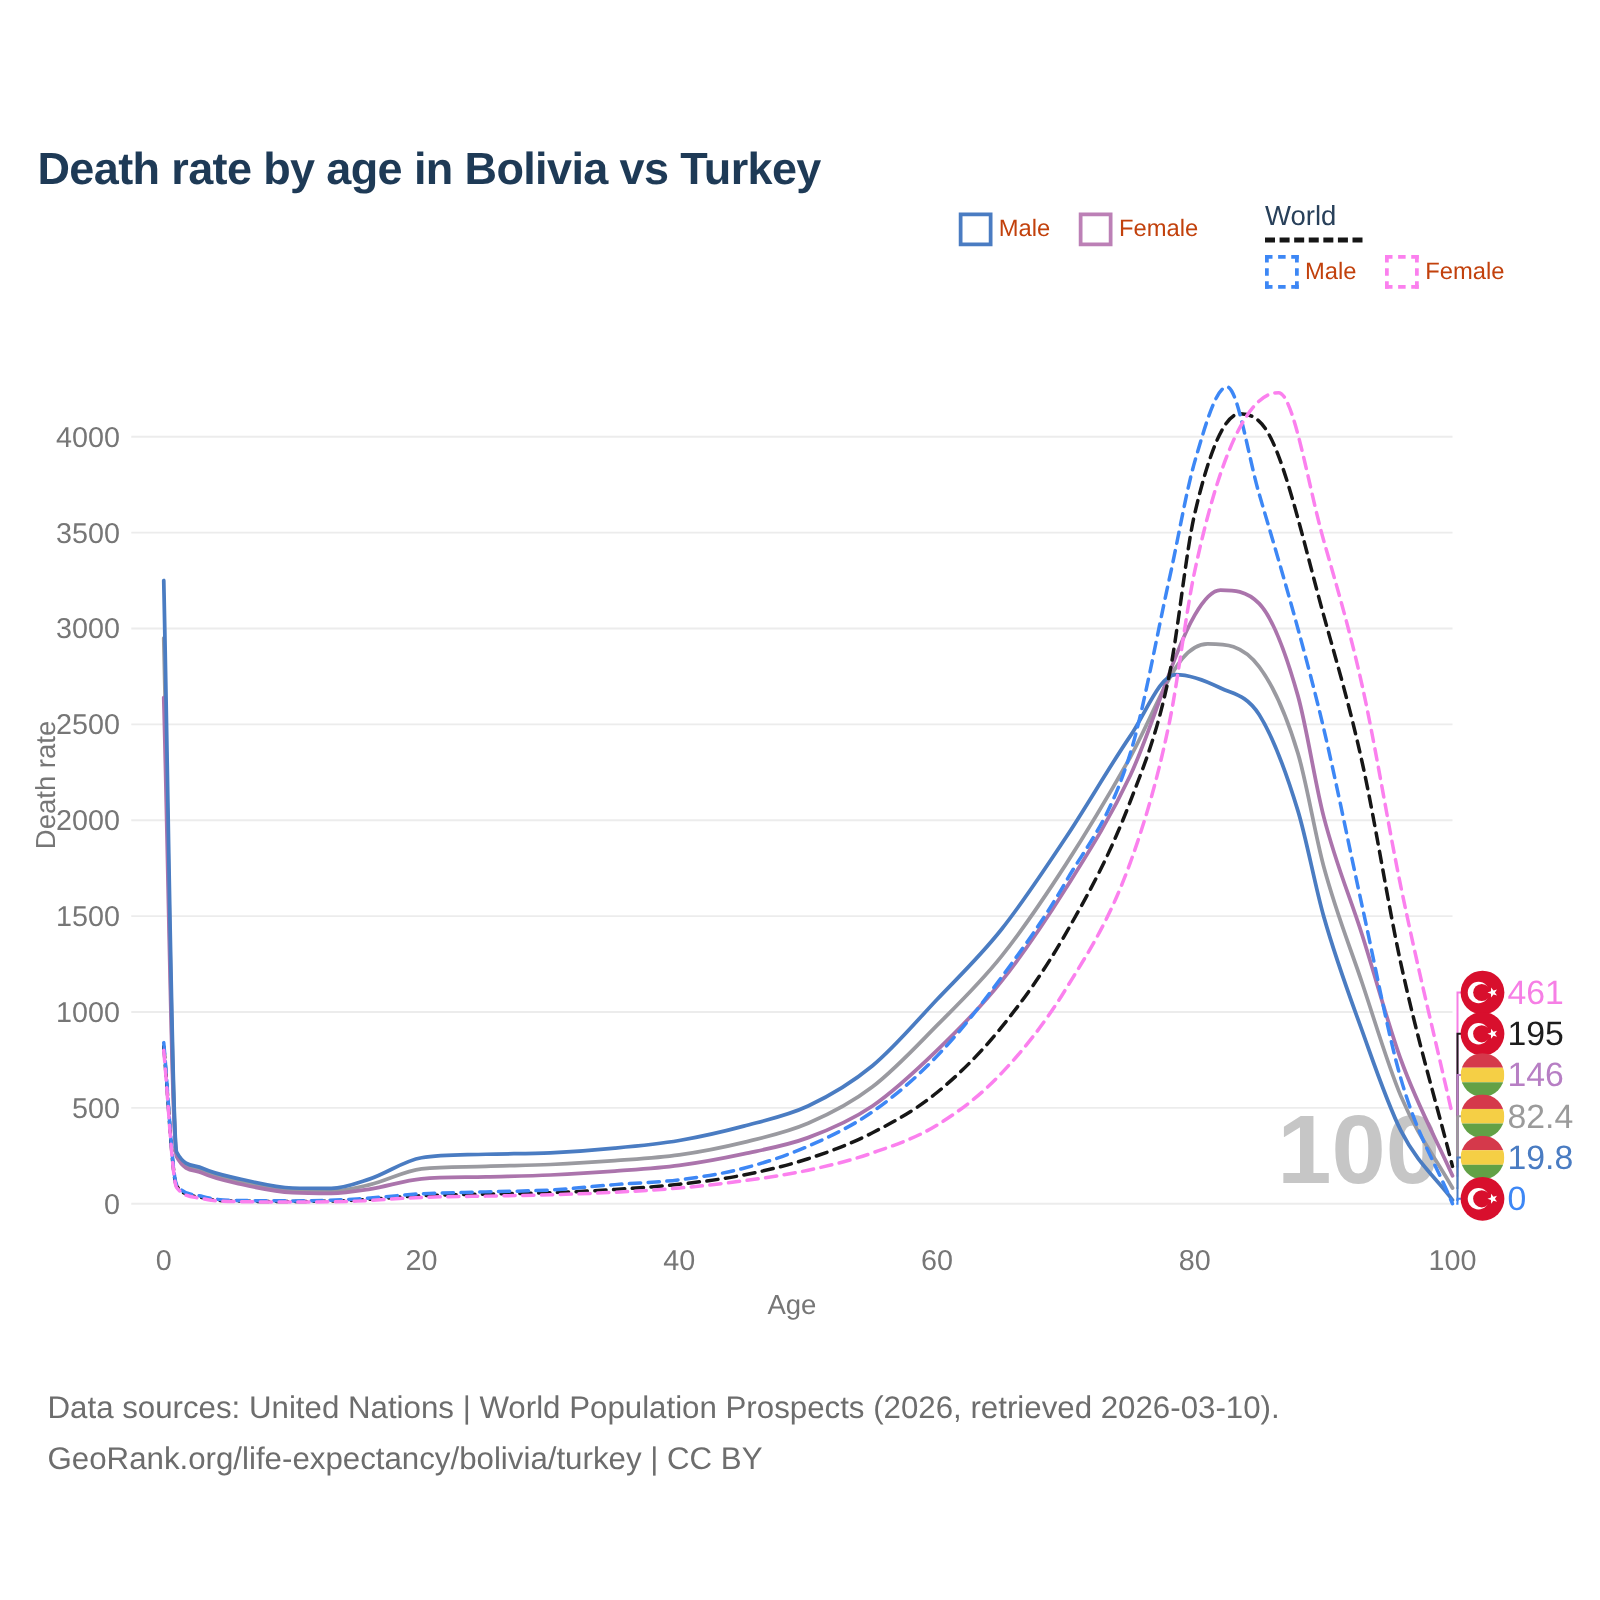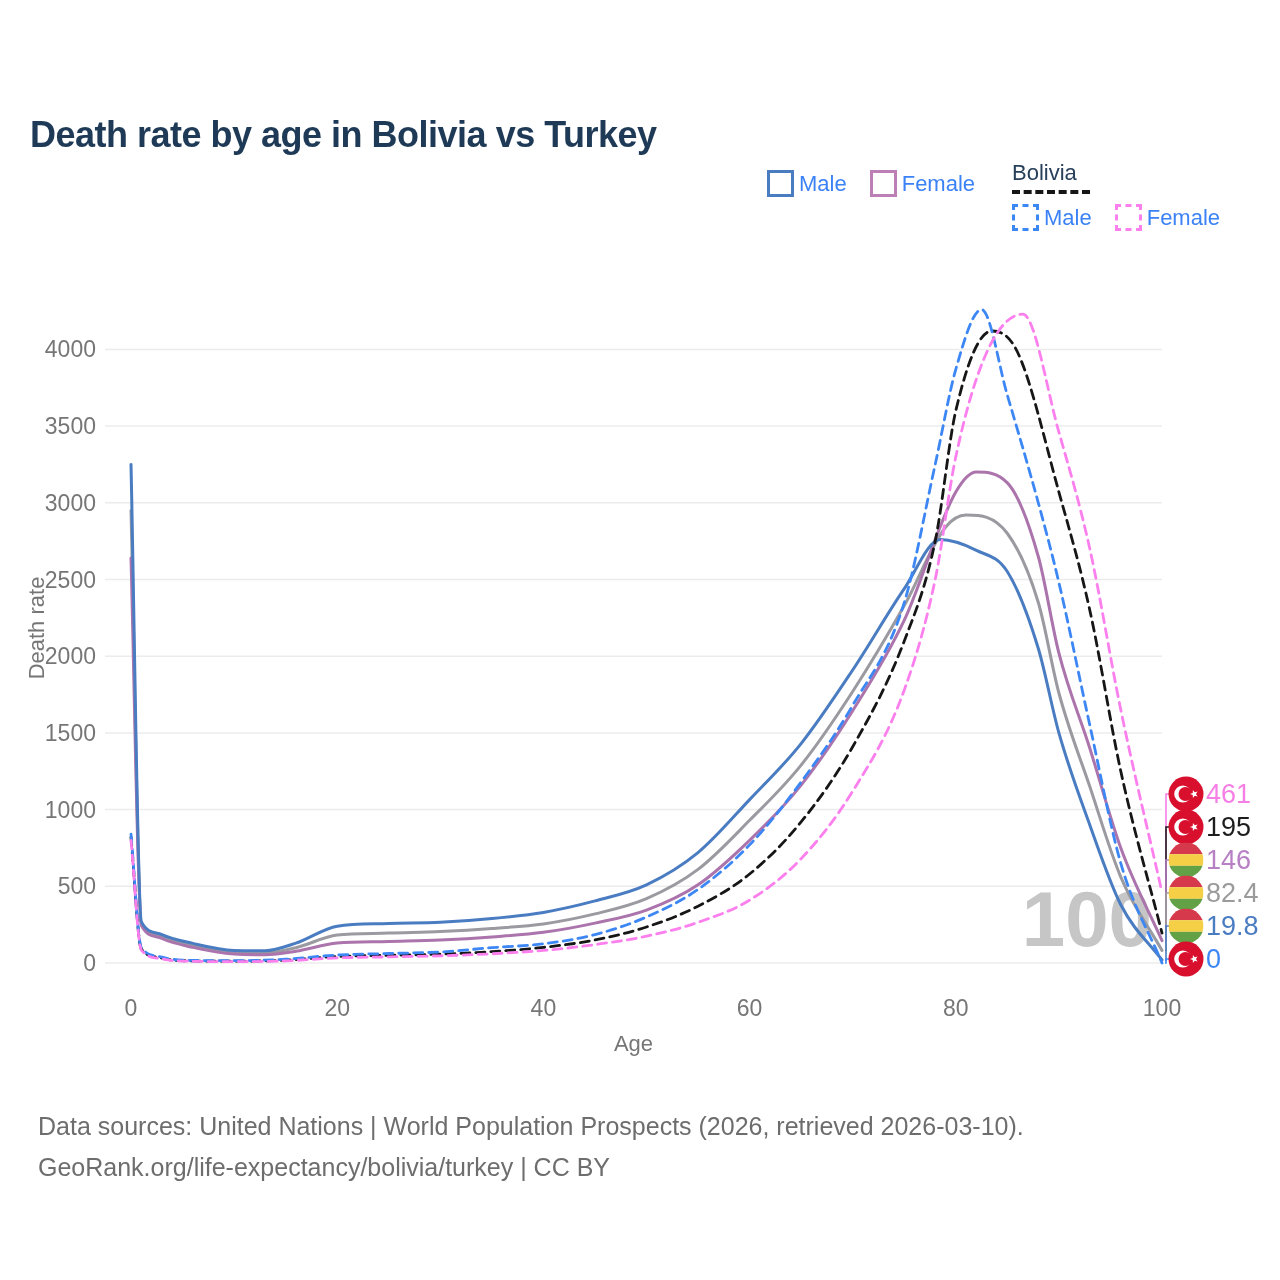--- a/index.html
+++ b/index.html
@@ -11,21 +11,21 @@
   .legend-group.turkey{left:1012px;}
   .lg-head{font-size:22px;color:#28405a;cursor:pointer;display:inline-block;}
   .lg-underline{height:0;margin-top:4px;}
   .lg-underline.solid{border-top:4px solid #9a9a9a;width:76px;}
   .lg-underline.dashed{border-top:4px dashed #161616;width:78px;}
   .lg-items{display:flex;margin-top:10px;column-gap:23px;}
   .lg-item{display:flex;align-items:center;cursor:pointer;}
   .swatch{width:27px;height:27px;box-sizing:border-box;background:#fff;margin-right:5px;}
   .swatch.solid{border-style:solid;border-width:3px;}
   .swatch.dashed{border-style:dashed;border-width:3px;}
-  .lg-label{font-size:22px;color:#3b82f6;}
+  .lg-label{font-size:19px;color:#c2410c;}
   #plot{position:absolute;left:0;top:0;}
   .footer{position:absolute;left:38px;top:1106px;font-size:25px;line-height:41px;color:#6d6d6d;}
 </style>
 </head>
 <body>
 
 <h1 class="title">Death rate by age in Bolivia vs Turkey</h1>
 
 <div class="legend">
   <div class="legend-group bolivia">
@@ -35,21 +35,21 @@
         <span class="lg-label">Male</span>
       </span>
       <span class="lg-item">
         <span class="swatch solid" style="border-color: rgb(188, 128, 182);"></span>
         <span class="lg-label">Female</span>
       </span>
     </div>
   </div>
   <div class="legend-group turkey">
     <div>
-      <span class="lg-head">Bolivia</span>
+      <span class="lg-head">World</span>
       <div class="lg-underline dashed" style="border-top-color: rgb(22, 22, 22);"></div>
     </div>
     <div class="lg-items">
       <span class="lg-item">
         <span class="swatch dashed" style="border-color: rgb(61, 135, 245);"></span>
         <span class="lg-label">Male</span>
       </span>
       <span class="lg-item">
         <span class="swatch dashed" style="border-color: rgb(251, 128, 238);"></span>
         <span class="lg-label">Female</span>

